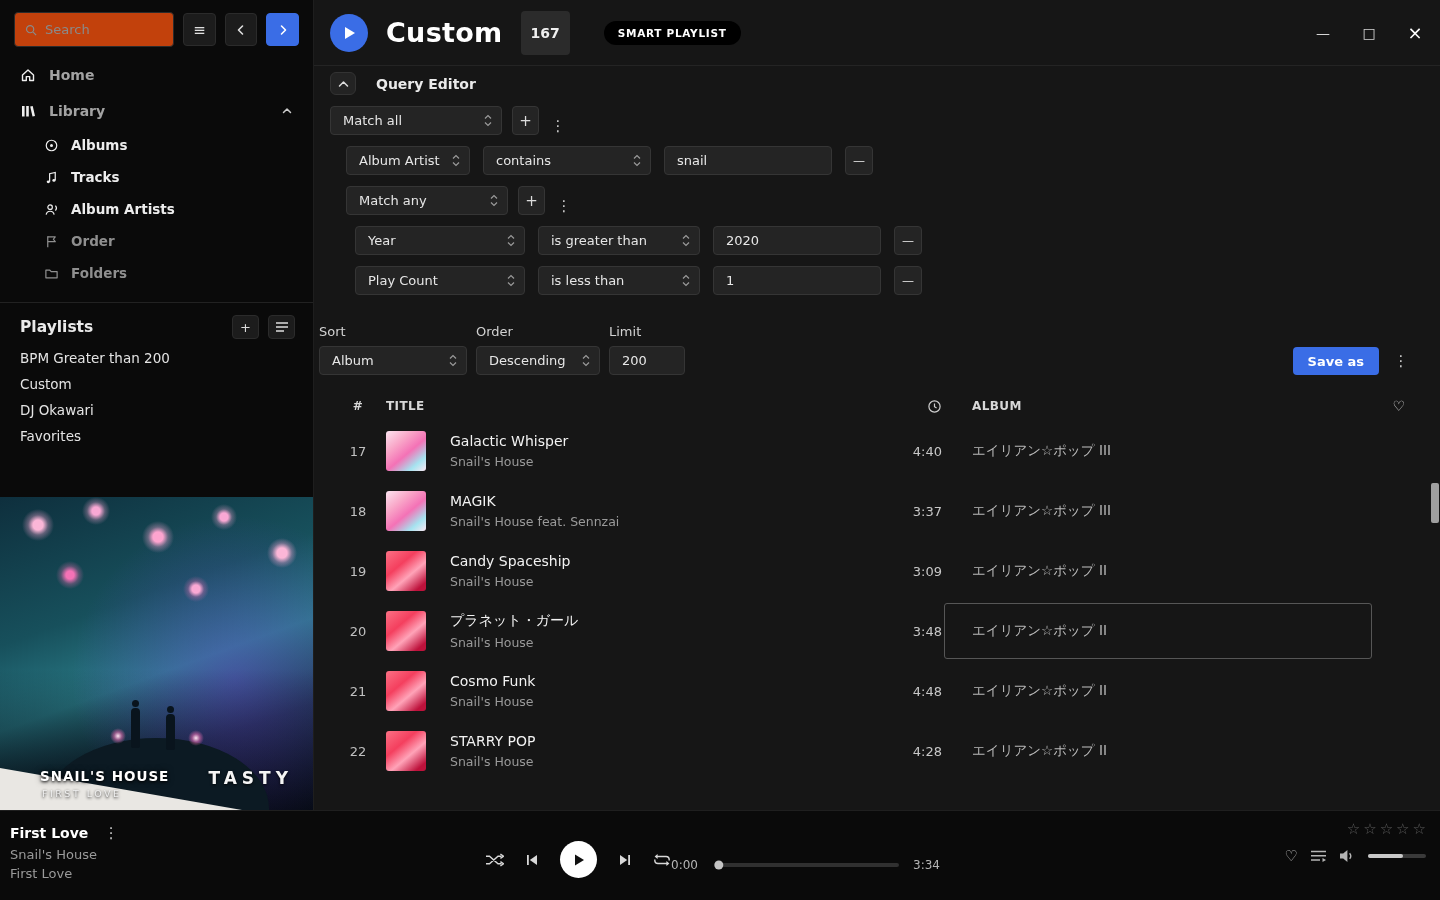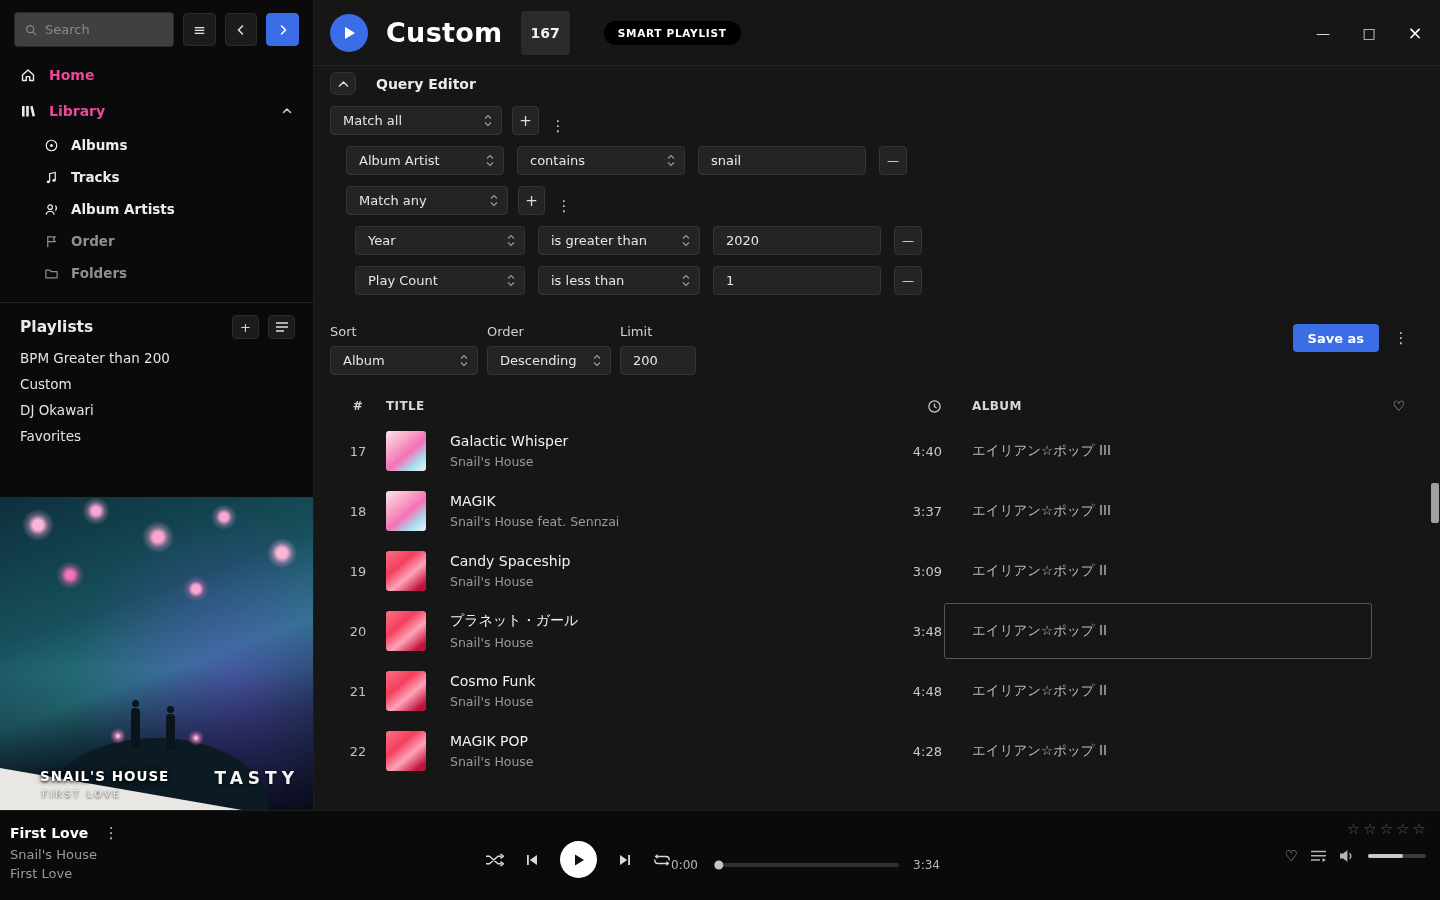--- a/index.html
+++ b/index.html
@@ -14,37 +14,37 @@
 
   .app { display:flex; height:810px; }
 
   
   .sidebar {
     width:314px; background:#0a0a0a; border-right:1px solid #1e1e1e;
     display:flex; flex-direction:column; flex-shrink:0;
   }
   .side-top { display:flex; align-items:center; gap:9px; padding:12px 14px 10px; }
   .search-box {
-    width:162px; height:35px; background:#404040; border:1px solid #2b2b2b;
+    width:162px; height:35px; background:#c2410c; border:1px solid #2b2b2b;
     border-radius:4px; display:flex; align-items:center; gap:8px; padding:0 10px;
   }
   .search-box input {
     background:transparent; border:none; outline:none; color:#ddd; width:100%; font-size:13px;
   }
   .search-box input::placeholder { color:#8a8a8a; }
   .sq-btn {
     width:33px; height:33px; background:#1c1c1c; border:1px solid #2b2b2b;
     border-radius:4px; color:#e0e0e0; display:flex; align-items:center; justify-content:center;
     font-size:15px;
   }
   .sq-btn.accent { background:#3a6de6; border-color:#3a6de6; color:#fff; }
 
   .nav-item {
     display:flex; align-items:center; gap:13px; padding:10px 20px;
-    font-size:14px; font-weight:bold; color:#ec4899; cursor:pointer;
+    font-size:14px; font-weight:bold; color:#a3a3a3; cursor:pointer;
   }
   .nav-item .spacer { flex:1; }
   .sub-item {
     display:flex; align-items:center; gap:12px; padding:8px 20px 8px 44px;
     font-size:13.5px; font-weight:bold; color:#ededed; cursor:pointer;
   }
   .sub-item.dim { color:#8f8f8f; }
 
   .side-divider { height:1px; background:#222; margin:13px 0 8px; }
 
@@ -97,21 +97,21 @@
   }
   .cover-artist {
     position:absolute; left:40px; bottom:26px; font-size:13.5px; font-weight:bold;
     letter-spacing:1px; color:#fff; text-shadow:0 1px 3px rgba(0,0,0,.95), 0 0 6px rgba(0,0,0,.7);
   }
   .cover-album {
     position:absolute; left:42px; bottom:11px; font-size:9.5px; letter-spacing:2.5px;
     color:#efefef; text-shadow:0 1px 3px rgba(0,0,0,.95);
   }
   .cover-label {
-    position:absolute; right:14px; bottom:22px; font-size:17px; font-weight:bold;
+    position:absolute; right:20px; bottom:22px; font-size:17px; font-weight:bold;
     letter-spacing:5px; color:#f5f5f5; text-shadow:0 1px 3px rgba(0,0,0,.8);
   }
 
   
   .main { flex:1; position:relative; background:#161616; overflow:hidden; }
 
   .window-controls {
     position:absolute; top:22px; right:14px; display:flex; gap:24px; z-index:5;
   }
   .win-btn {
@@ -166,24 +166,24 @@
     padding:0 12px; font-size:13px; color:#e8e8e8; outline:none;
   }
   .ctl-btn {
     height:29px; min-width:27px; background:#242424; border:1px solid #353535;
     border-radius:4px; color:#dcdcdc; font-size:15px;
     display:flex; align-items:center; justify-content:center;
   }
   .kebab-btn { background:none; border:none; color:#c8c8c8; font-size:15px; width:18px; }
   .minus-btn { width:28px; font-size:12px; }
 
-  .w172{width:172px;} .w162{width:162px;} .w152{width:158px;} .w168{width:168px;}
+  .w172{width:172px;} .w162{width:162px;} .w152{width:124px;} .w168{width:168px;}
   .w170{width:170px;} .w148{width:148px;} .w124{width:124px;} .w76{width:76px;}
 
-  .qe-meta { display:flex; align-items:flex-start; margin:29px 30px 0 16px; gap:9px; }
+  .qe-meta { display:flex; align-items:flex-end; margin:29px 30px 0 5px; gap:9px; }
   .meta-col { display:flex; flex-direction:column; gap:7px; }
   .meta-col label { font-size:13px; color:#d2d2d2; }
   .meta-right { margin-left:auto; display:flex; align-items:center; gap:13px; }
   .save-btn {
     height:28px; padding:0 15px; background:#3a6de6; border:none; border-radius:4px;
     color:#fff; font-size:13px; font-weight:bold;
   }
 
   
   .tracklist { margin-top:16px; padding:0 16px; }
@@ -592,21 +592,21 @@
         </div>
         <span class="t-dur">4:48</span>
         <span class="t-album">エイリアン☆ポップ II</span>
         <span></span>
       </div>
 
       <div class="tl-grid track-row">
         <span class="t-num">22</span>
         <div class="t-thumb art-2"></div>
         <div class="t-titles">
-          <div class="t-title">MAGIK POP</div>
+          <div class="t-title">STARRY POP</div>
           <div class="t-artist">Snail's House</div>
         </div>
         <span class="t-dur">4:28</span>
         <span class="t-album">エイリアン☆ポップ II</span>
         <span></span>
       </div>
     </section>
 
     <div class="scroll-thumb"></div>
   </main>

